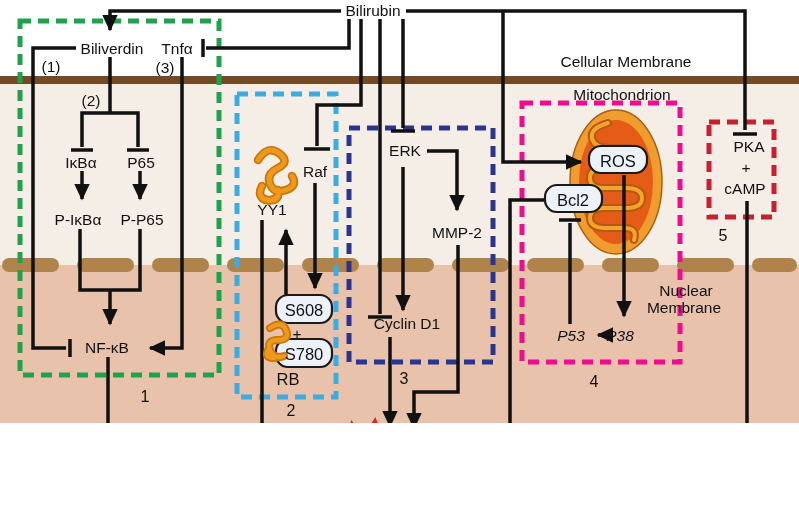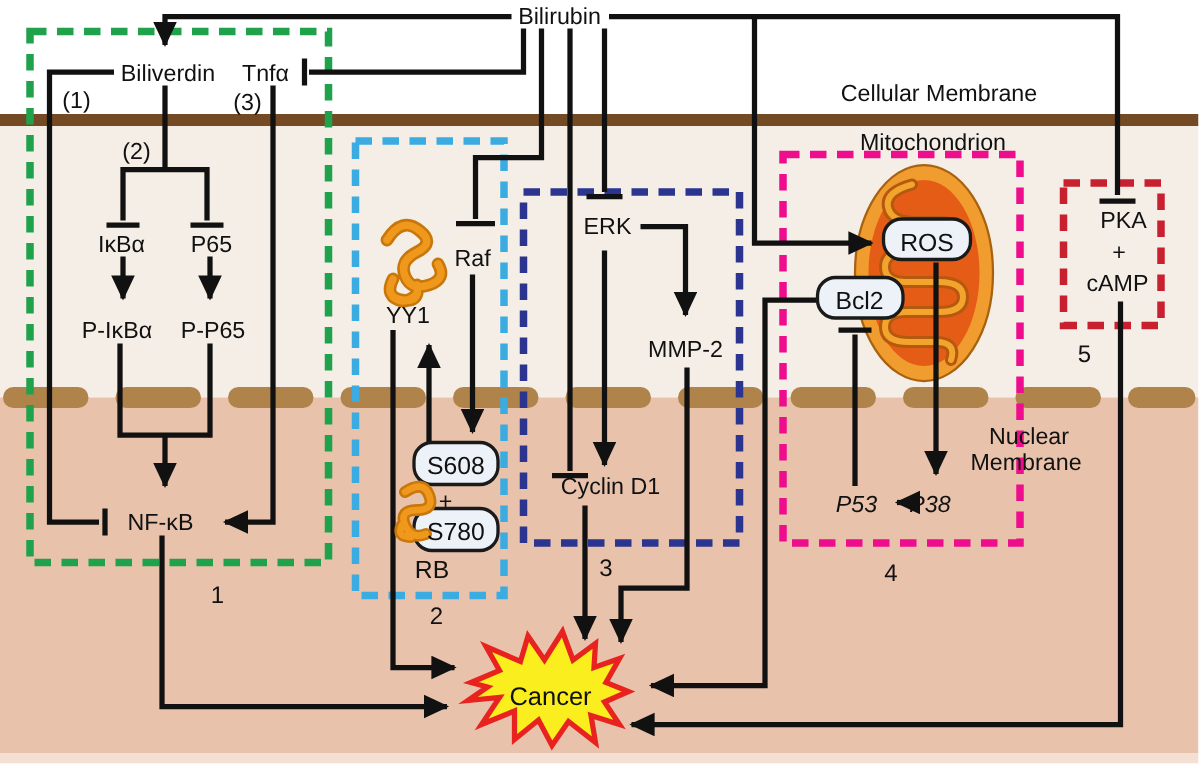--- a/index.html
+++ b/index.html
@@ -1,16 +1,16 @@
 <!DOCTYPE html>
 <html><head>
 <meta charset="utf-8">
 <style>
   html,body{margin:0;padding:0;background:#fff;}
-  .stage{position:relative;width:799px;height:509px;overflow:hidden;
+  .stage{position:relative;width:799px;height:423px;overflow:hidden;
          font-family:"Liberation Sans","DejaVu Sans",sans-serif;}
   svg{display:block;}
   text{font-family:"Liberation Sans","DejaVu Sans",sans-serif;fill:#111;}
   .lbl{font-size:15.5px;}
   .node{font-size:16.5px;}
   .num{font-size:16px;}
   .ital{font-style:italic;}
   .cancer-t{font-size:17px;}
   .conn{fill:none;stroke:#111;stroke-width:3.5;}
   .cap{stroke:#111;stroke-width:3.5;}

